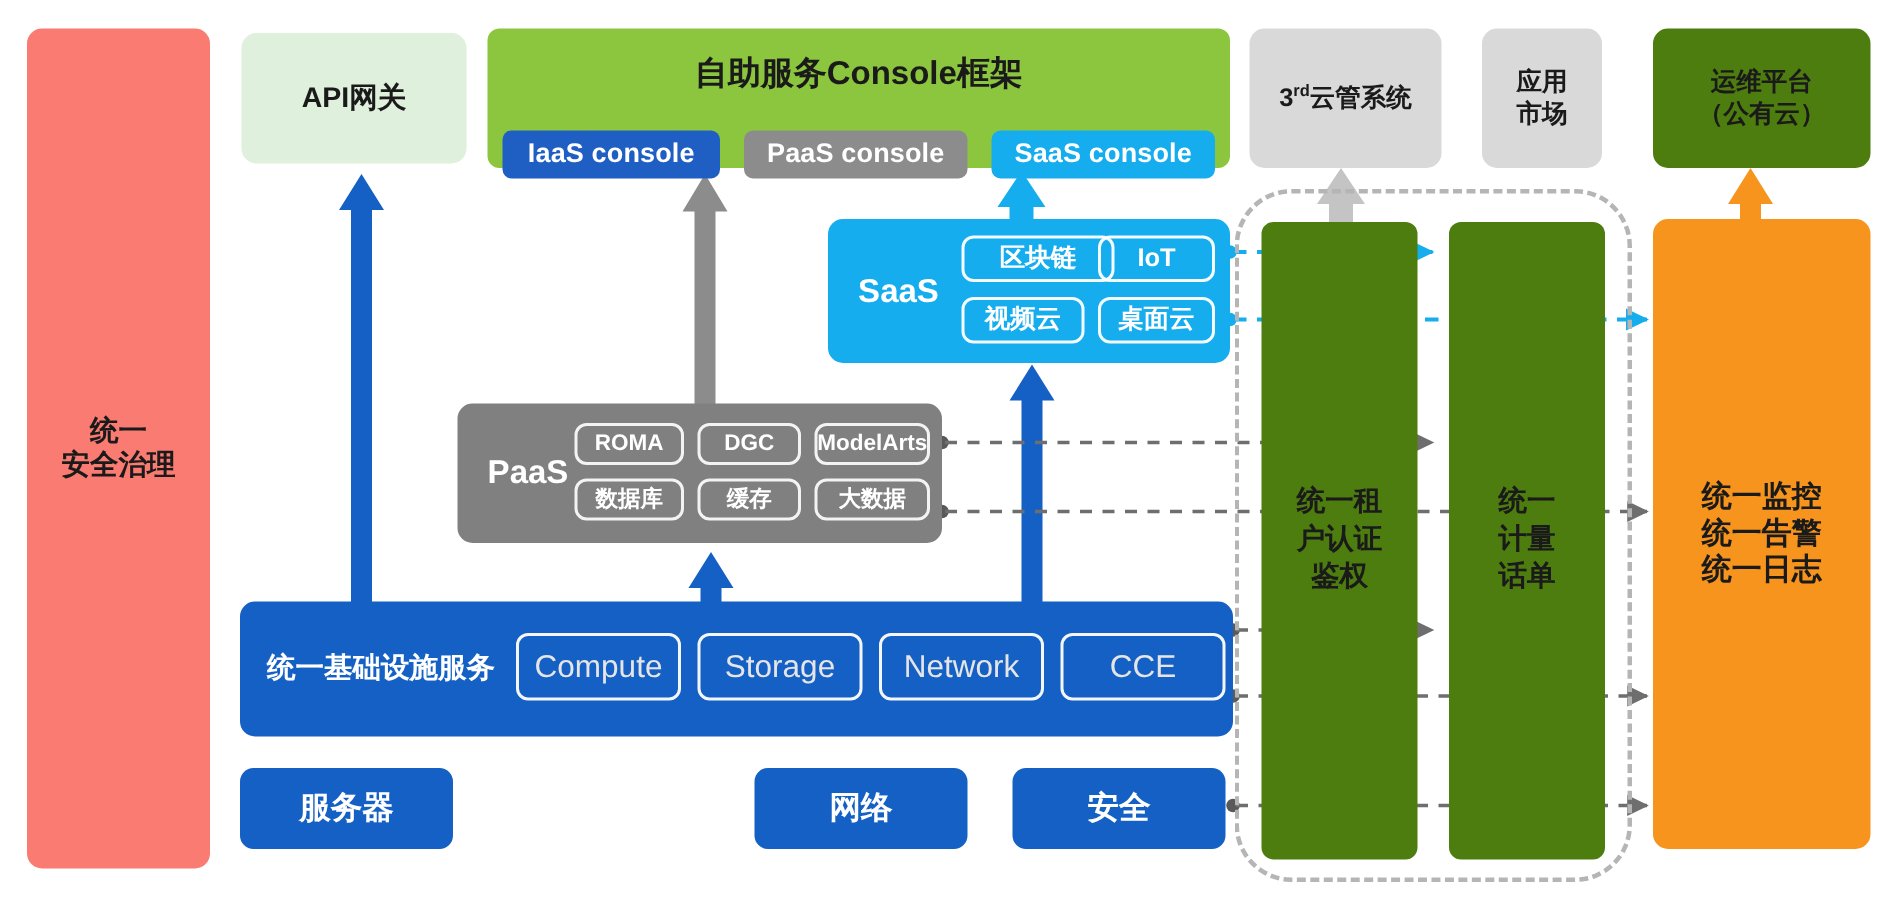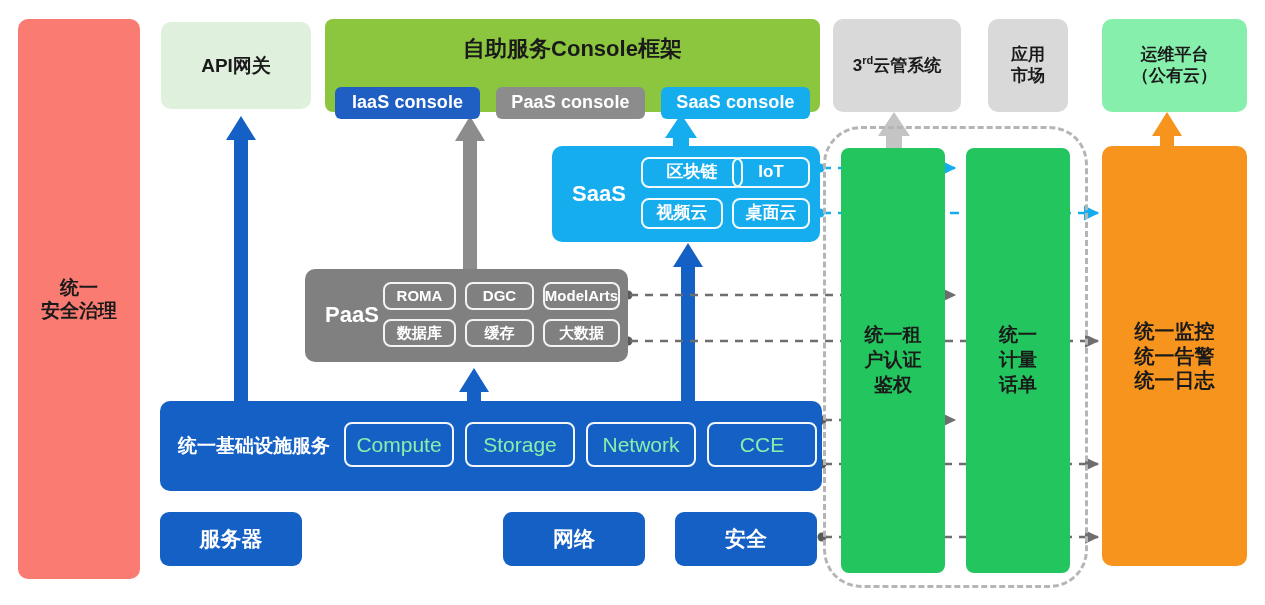--- a/index.html
+++ b/index.html
@@ -82,21 +82,21 @@
     background: #D9D9D9;
     color: #1a1a1a;
     font-size: 17px;
     font-weight: 600;
     border-radius: 10px;
   }
   .panel-grey sup { font-size: 11px; }
 
   
   .panel-orange {
-    background: #86efac;
+    background: #4d7c0f;
     color: #1a1a1a;
     font-size: 17px;
     font-weight: 600;
     border-radius: 10px;
   }
   .panel-ops {
     background: #F7941E;
     color: #1a1a1a;
     font-size: 20px;
     font-weight: 700;
@@ -164,36 +164,36 @@
     align-items: center;
   }
   .pill-infra {
     position: absolute;
     box-sizing: border-box;
     border: 2px solid rgba(255,255,255,.95);
     border-radius: 8px;
     display: flex;
     align-items: center;
     justify-content: center;
-    color: #86efac;
+    color: #e5e5e5;
     font-size: 21px;
     font-weight: 400;
   }
   .panel-blue {
     background: #1560C4;
     color: #ffffff;
     font-size: 21px;
     font-weight: 600;
     border-radius: 9px;
   }
 
   
   .col-grey {
     position: absolute;
-    background: #22c55e;
+    background: #4d7c0f;
     border-radius: 8px;
     display: flex;
     align-items: center;
     justify-content: center;
     color: #1a1a1a;
     font-size: 19px;
     font-weight: 600;
     text-align: center;
     line-height: 1.3;
   }

